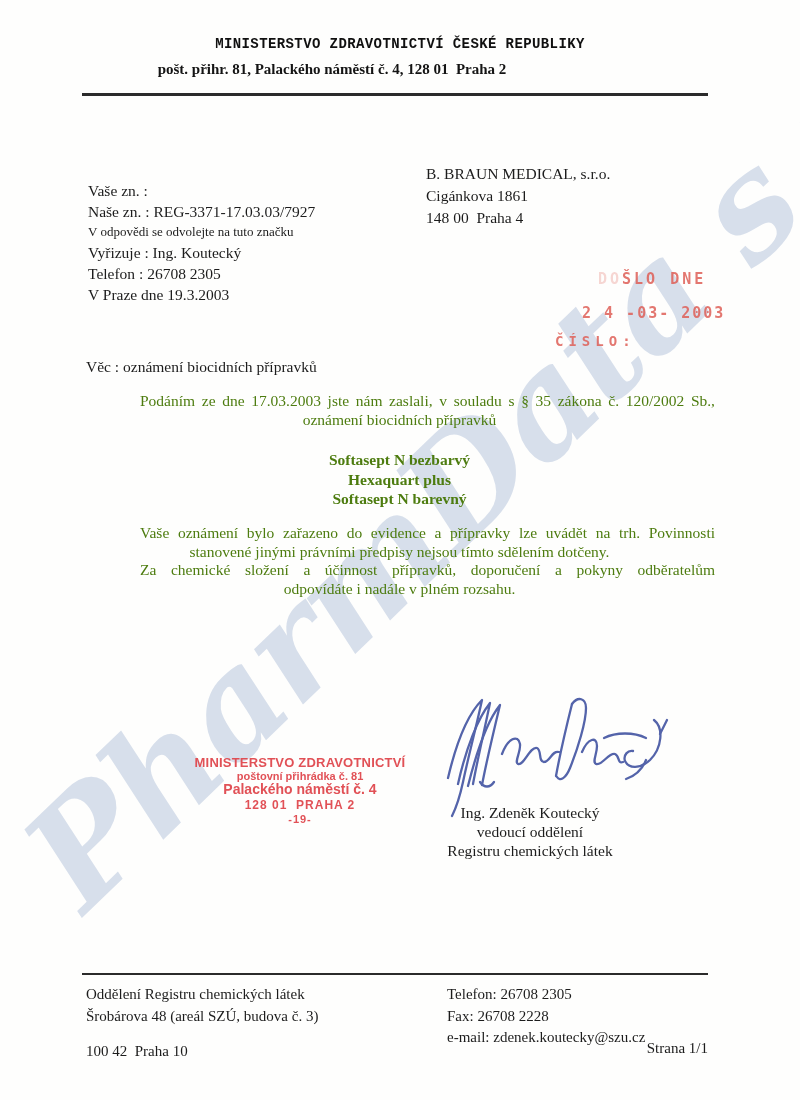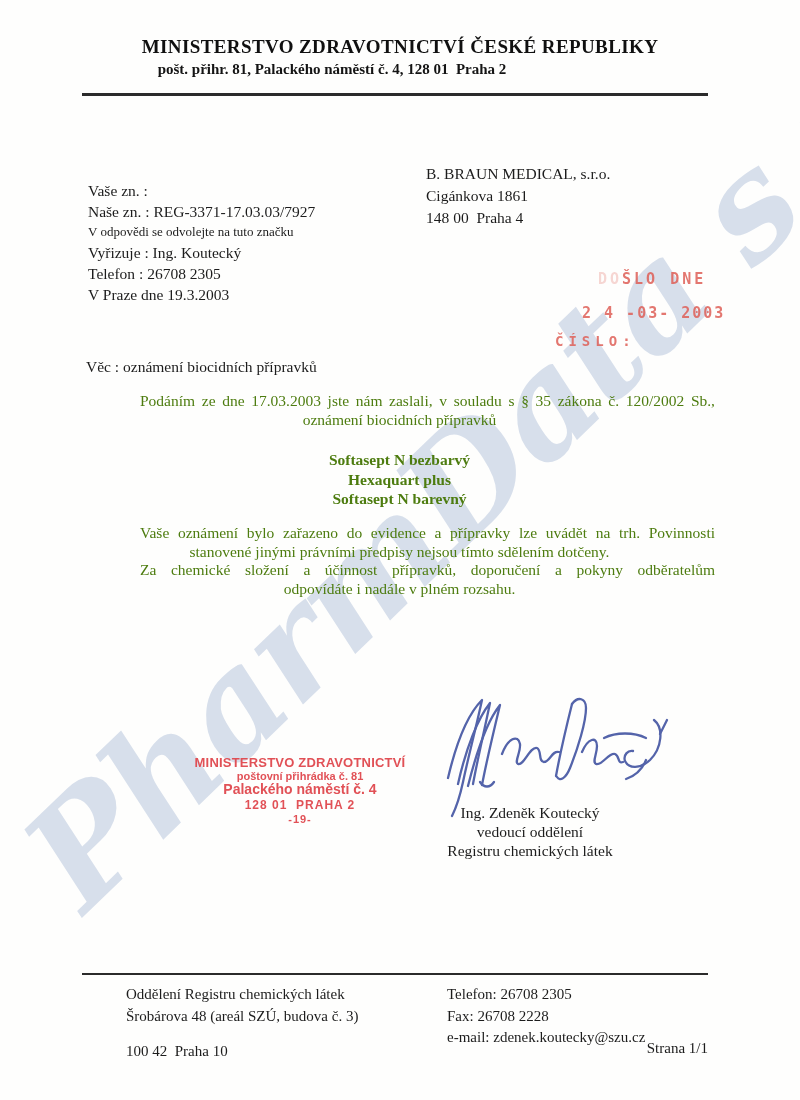--- a/index.html
+++ b/index.html
@@ -16,21 +16,21 @@
     line-height:240px;text-align:center;white-space:nowrap;
     transform:rotate(-44deg);transform-origin:50% 50%;
     font-family:"DejaVu Serif",serif;font-style:italic;font-weight:bold;
     font-size:142px;color:rgba(116,142,192,0.28);letter-spacing:-2px;
     z-index:0;pointer-events:none;
   }
   .content{position:absolute;inset:0;z-index:1;}
 
   
   .h-title{left:0;top:36px;width:800px;text-align:center;
-    font-size:19px;font-weight:bold;letter-spacing:.4px;color:#101010;}
+    font-size:14px;font-weight:bold;letter-spacing:.4px;color:#101010;font-family:Liberation Mono, monospace;}
   .h-sub{left:0;top:61px;width:664px;text-align:center;
     font-size:15px;font-weight:bold;color:#141414;}
   .h-rule{left:82px;top:93px;width:626px;height:3px;background:#2b2b2b;}
   .f-rule{left:82px;top:973px;width:626px;height:2px;background:#2b2b2b;}
 
   
   .refs{left:88px;top:180px;font-size:15.5px;}
   .refs .rl{line-height:21px;}
   .refs .small{font-size:13px;line-height:20px;}
 
@@ -67,21 +67,21 @@
   .ms3{font-size:14px;font-weight:bold;line-height:15px;}
   .ms4{font-size:12px;font-weight:bold;line-height:16px;letter-spacing:1px;white-space:pre;}
   .ms5{font-size:11px;font-weight:bold;line-height:12px;letter-spacing:1px;}
 
   
   .sig-svg{left:432px;top:692px;}
   .sig-block{left:395px;top:803px;width:270px;text-align:center;font-size:15.5px;}
   .sig-block .sl{line-height:19px;}
 
   
-  .f-left{left:86px;top:984px;font-size:15px;margin-left:40px;}
+  .f-left{left:86px;top:984px;font-size:15px;}
   .f-left .fl{line-height:21.5px;}
   .f-left .fl3{margin-top:14px;}
   .f-right{left:447px;top:984px;font-size:15px;}
   .f-right .fl{line-height:21.5px;}
   .f-page{left:545px;top:1040px;width:163px;text-align:right;font-size:15px;}
 </style>
 </head>
 <body>
 
 <div class="page">

